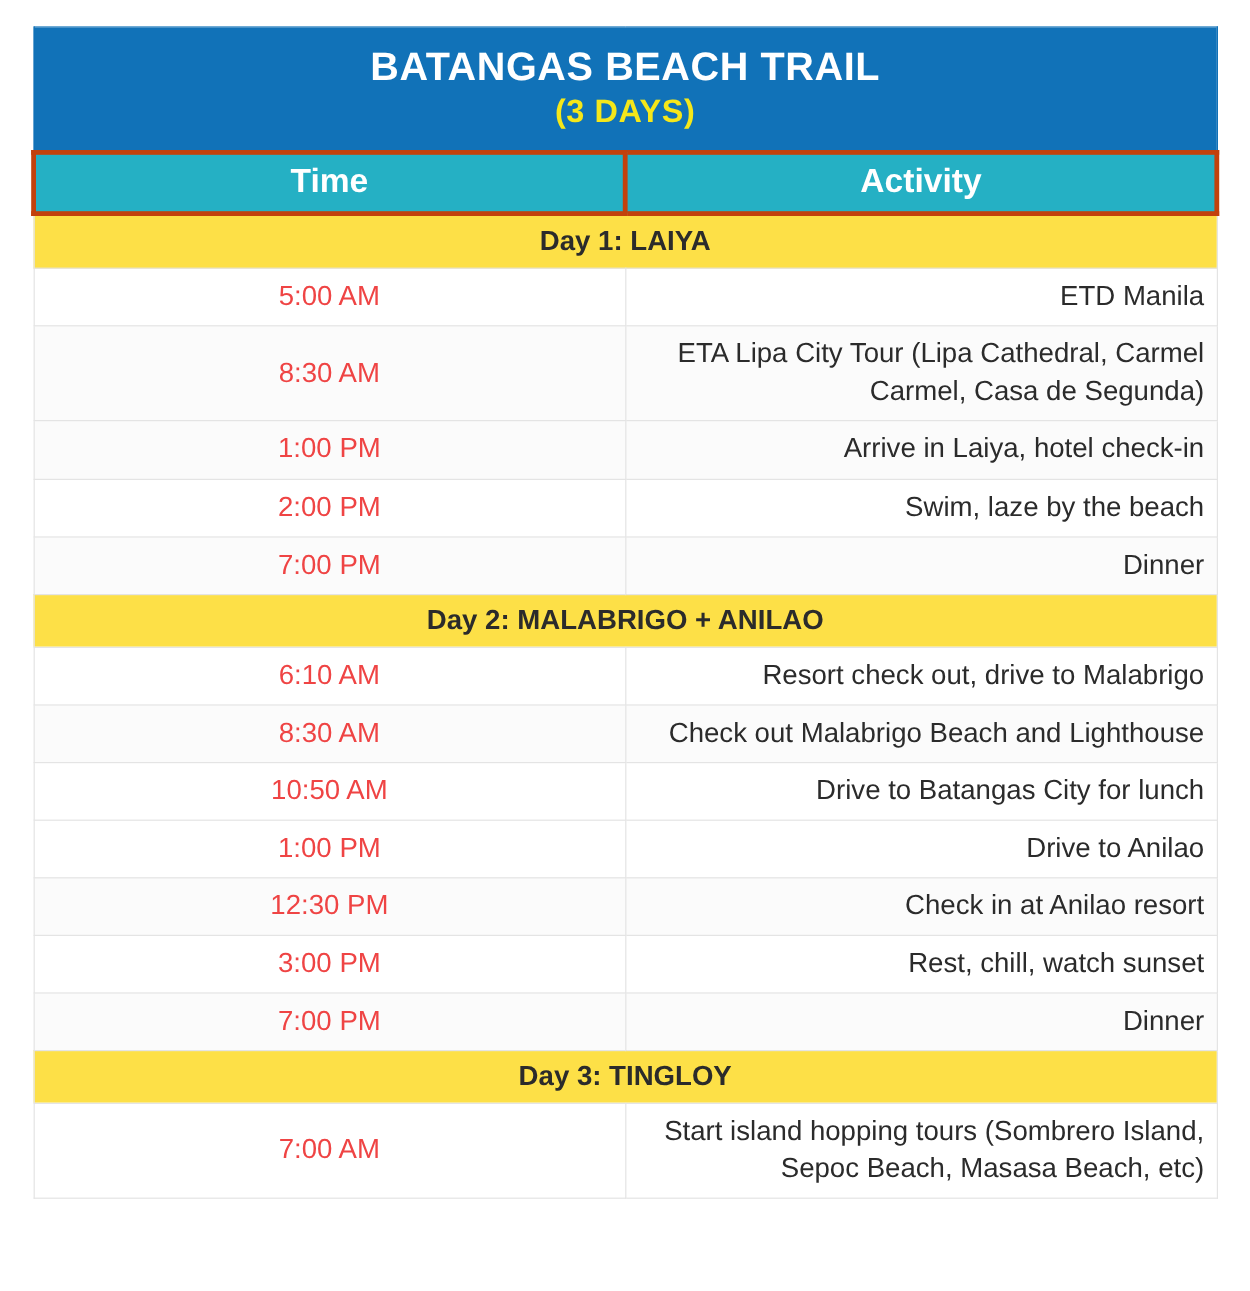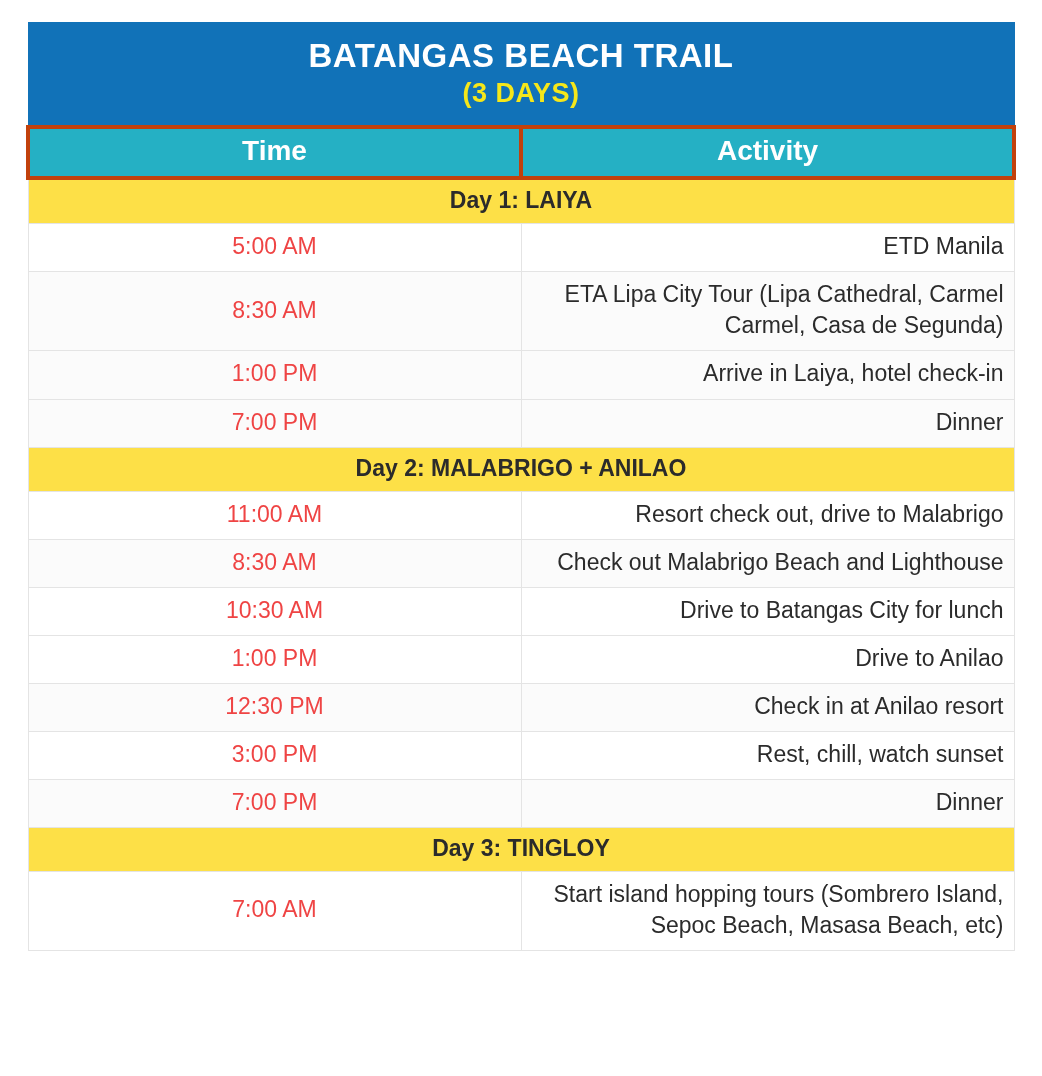--- a/index.html
+++ b/index.html
@@ -120,38 +120,42 @@
         <td class="activity-cell">ETD Manila</td>
       </tr>
       <tr class="row-odd">
         <td class="time-cell">8:30 AM</td>
         <td class="activity-cell">ETA Lipa City Tour (Lipa Cathedral, Carmel Carmel, Casa de Segunda)</td>
       </tr>
       <tr class="row-odd">
         <td class="time-cell">1:00 PM</td>
         <td class="activity-cell">Arrive in Laiya, hotel check-in</td>
       </tr>
+      <tr class="row-even">
+        <td class="time-cell">2:00 PM</td>
+        <td class="activity-cell">Swim, laze by the beach</td>
+      </tr>
       <tr class="row-odd">
         <td class="time-cell">7:00 PM</td>
         <td class="activity-cell">Dinner</td>
       </tr>
 
       <tr>
         <td class="day-head" colspan="2">Day 2: MALABRIGO + ANILAO</td>
       </tr>
       <tr class="row-even">
-        <td class="time-cell">11:00 AM</td>
+        <td class="time-cell">6:10 AM</td>
         <td class="activity-cell">Resort check out, drive to Malabrigo</td>
       </tr>
       <tr class="row-odd">
         <td class="time-cell">8:30 AM</td>
         <td class="activity-cell">Check out Malabrigo Beach and Lighthouse</td>
       </tr>
       <tr class="row-even">
-        <td class="time-cell">10:30 AM</td>
+        <td class="time-cell">10:50 AM</td>
         <td class="activity-cell">Drive to Batangas City for lunch</td>
       </tr>
       <tr class="row-even">
         <td class="time-cell">1:00 PM</td>
         <td class="activity-cell">Drive to Anilao</td>
       </tr>
       <tr class="row-odd">
         <td class="time-cell">12:30 PM</td>
         <td class="activity-cell">Check in at Anilao resort</td>
       </tr>

